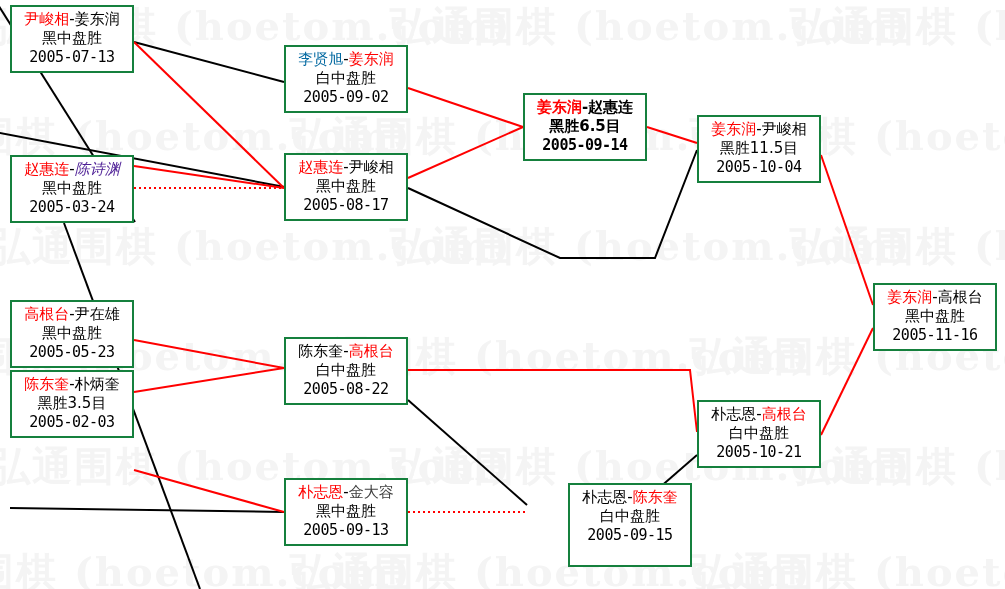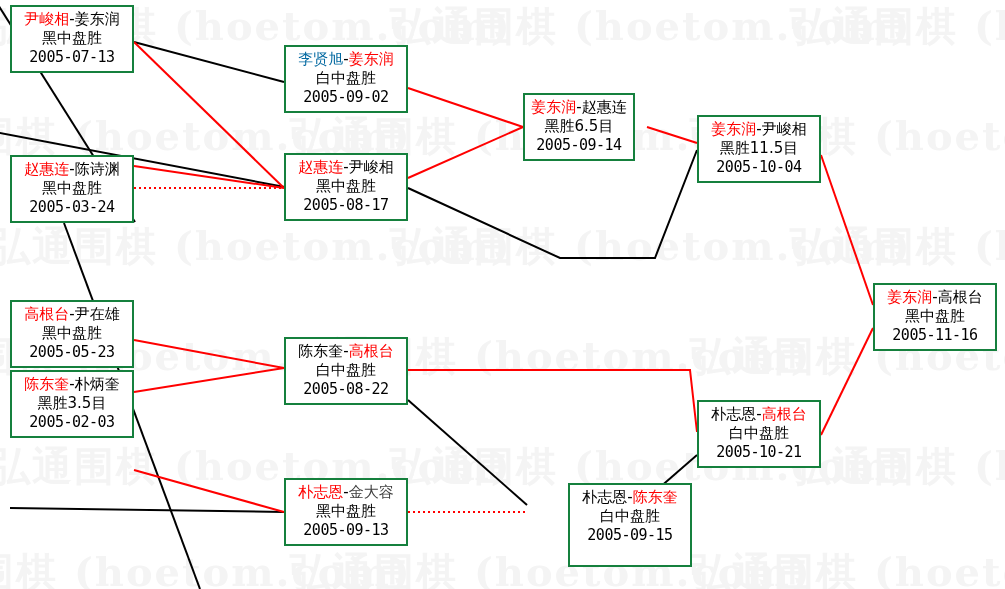--- a/index.html
+++ b/index.html
@@ -140,21 +140,21 @@
     <path d="M 821 155 L 873 305" stroke="#ff0000" stroke-width="2" fill="none"></path>
     <path d="M 821 435 L 873 328" stroke="#ff0000" stroke-width="2" fill="none"></path>
   </svg>
 
   <div class="match-box" style="left: 10px; top: 5px; width: 124px; height: 68px;">
     <div class="mb-players"><span style="color: rgb(255, 0, 0);">尹峻相</span><span class="sep">-</span><span style="color: rgb(0, 0, 0);">姜东润</span></div>
     <div class="mb-result">黑中盘胜</div>
     <div class="mb-date">2005-07-13</div>
   </div>
   <div class="match-box" style="left: 10px; top: 155px; width: 124px; height: 68px;">
-    <div class="mb-players"><span style="color: rgb(255, 0, 0);">赵惠连</span><span class="sep">-</span><span style="color: #000000;">陈诗渊</span></div>
+    <div class="mb-players"><span style="color: rgb(255, 0, 0);">赵惠连</span><span class="sep">-</span><span style="color: #4c1d95; font-style: italic;">陈诗渊</span></div>
     <div class="mb-result">黑中盘胜</div>
     <div class="mb-date">2005-03-24</div>
   </div>
   <div class="match-box" style="left: 10px; top: 300px; width: 124px; height: 68px;">
     <div class="mb-players"><span style="color: rgb(255, 0, 0);">高根台</span><span class="sep">-</span><span style="color: rgb(0, 0, 0);">尹在雄</span></div>
     <div class="mb-result">黑中盘胜</div>
     <div class="mb-date">2005-05-23</div>
   </div>
   <div class="match-box" style="left: 10px; top: 370px; width: 124px; height: 68px;">
     <div class="mb-players"><span style="color: rgb(255, 0, 0);">陈东奎</span><span class="sep">-</span><span style="color: rgb(0, 0, 0);">朴炳奎</span></div>
@@ -174,21 +174,21 @@
   <div class="match-box" style="left: 284px; top: 337px; width: 124px; height: 68px;">
     <div class="mb-players"><span style="color: rgb(0, 0, 0);">陈东奎</span><span class="sep">-</span><span style="color: rgb(255, 0, 0);">高根台</span></div>
     <div class="mb-result">白中盘胜</div>
     <div class="mb-date">2005-08-22</div>
   </div>
   <div class="match-box" style="left: 284px; top: 478px; width: 124px; height: 68px;">
     <div class="mb-players"><span style="color: rgb(255, 0, 0);">朴志恩</span><span class="sep">-</span><span style="color: #404040;">金大容</span></div>
     <div class="mb-result">黑中盘胜</div>
     <div class="mb-date">2005-09-13</div>
   </div>
-  <div class="match-box" style="left: 523px; top: 93px; width: 112px; height: 68px;">
+  <div class="match-box" style="left: 523px; top: 93px; width: 124px; height: 68px; font-weight: bold;">
     <div class="mb-players"><span style="color: rgb(255, 0, 0);">姜东润</span><span class="sep">-</span><span style="color: rgb(0, 0, 0);">赵惠连</span></div>
     <div class="mb-result">黑胜6.5目</div>
     <div class="mb-date">2005-09-14</div>
   </div>
   <div class="match-box" style="left: 536px; top: 483px; width: 124px; height: 84px; margin-left: 32px;">
     <div class="mb-players"><span style="color: rgb(0, 0, 0);">朴志恩</span><span class="sep">-</span><span style="color: rgb(255, 0, 0);">陈东奎</span></div>
     <div class="mb-result">白中盘胜</div>
     <div class="mb-date">2005-09-15</div>
   </div>
   <div class="match-box" style="left: 697px; top: 115px; width: 124px; height: 68px;">

